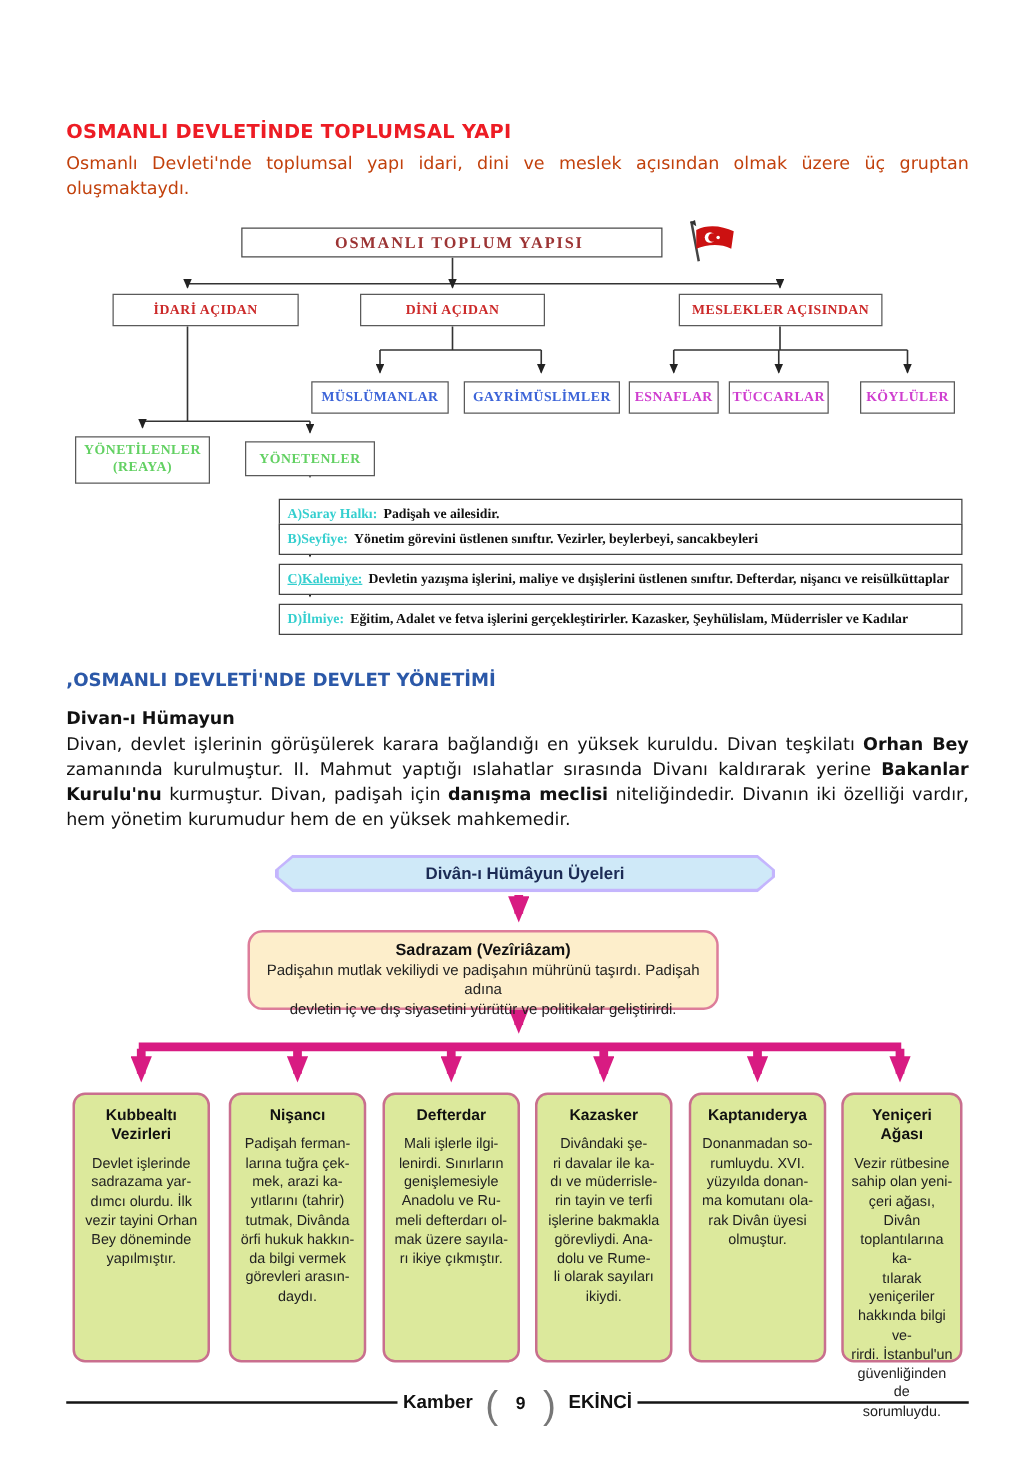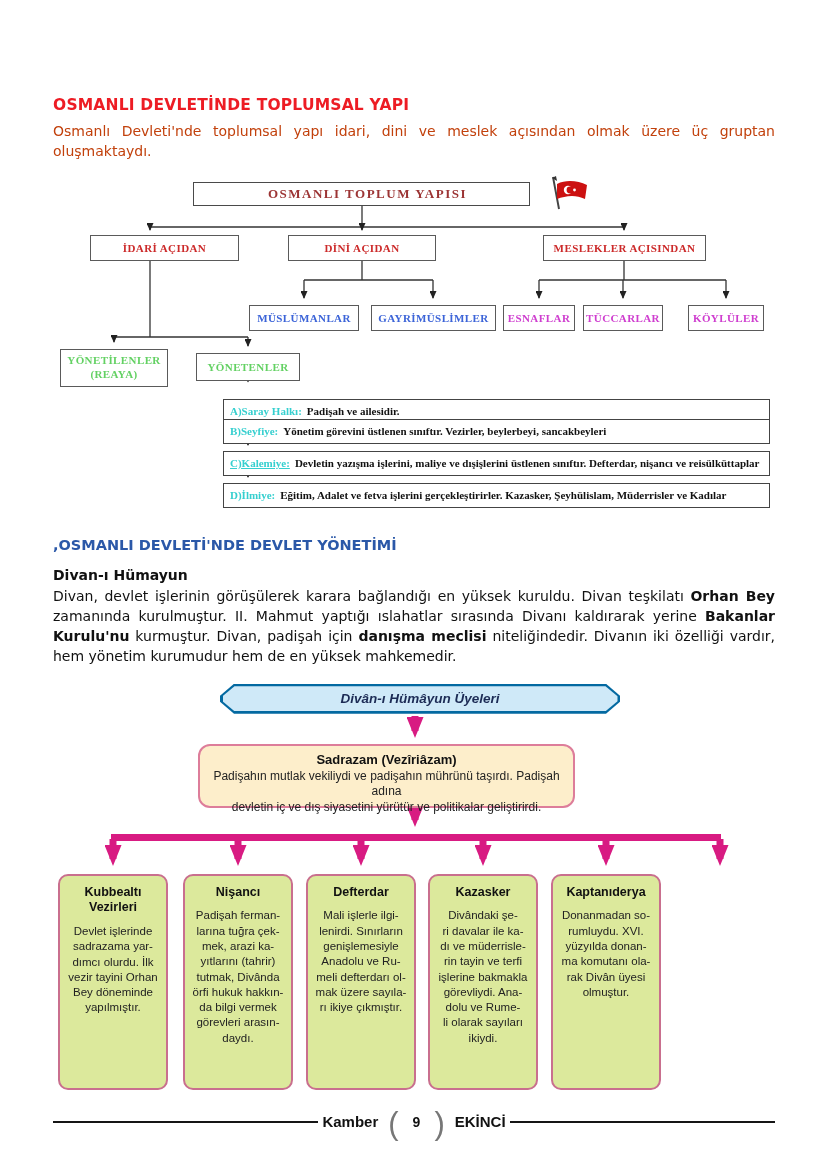--- a/index.html
+++ b/index.html
@@ -50,22 +50,22 @@
   }
   .srow .lab { color:#35cfcf; margin-right:5px; flex:none; }
   .srow .lab.u { text-decoration:underline; }
   .srow .txt { color:#111; }
   .rA { top:224px; } .rB { top:244px; } .rC { top:276px; } .rD { top:308px; }
 
   
   .div2 { position:relative; width:722px; height:412px; margin-top:14px; }
   .div2 svg.lines { position:absolute; left:0; top:0; }
   .octa-out { position:absolute; left:167px; top:3px; width:400px; height:30px;
-    background:#0369a1;
-    clip-path:polygon(14px 0,calc(100% - 14px) 0,100% 40%,100% 60%,calc(100% - 14px) 100%,14px 100%,0 60%,0 40%);font-style:italic; }
+    background:#c4b5fd;
+    clip-path:polygon(14px 0,calc(100% - 14px) 0,100% 40%,100% 60%,calc(100% - 14px) 100%,14px 100%,0 60%,0 40%); }
   .octa-in { position:absolute; left:2.5px; top:2.5px; right:2.5px; bottom:2.5px;
     background:#cfe9f8;
     clip-path:polygon(12px 0,calc(100% - 12px) 0,100% 40%,100% 60%,calc(100% - 12px) 100%,12px 100%,0 60%,0 40%);
     display:flex; align-items:center; justify-content:center;
     font-size:13.5px; font-weight:bold; color:#1c2b55; font-family:"Liberation Sans", sans-serif; }
   .sadrazam {
     position:absolute; left:145px; top:63px; width:377px; height:64px;
     background:#fdeecb; border:2.5px solid #dd7d9a; border-radius:12px;
     text-align:center; padding-top:6px; font-family:"Liberation Sans", sans-serif;
   }
@@ -253,20 +253,32 @@
     </div>
     <div class="member m4">
       <div class="t">Kaptanıderya</div>
       <div class="b">Donanmadan so-
 rumluydu. XVI.
 yüzyılda donan-
 ma komutanı ola-
 rak Divân üyesi
 olmuştur.</div>
     </div>
+    <div class="member m5">
+      <div class="t">Yeniçeri Ağası</div>
+      <div class="b">Vezir rütbesine
+sahip olan yeni-
+çeri ağası, Divân
+toplantılarına ka-
+tılarak yeniçeriler
+hakkında bilgi ve-
+rirdi. İstanbul'un
+güvenliğinden de
+sorumluydu.</div>
+    </div>
   </div>
 </div>
 
 <div class="footer">
   <div class="rule"></div>
   <span class="nm">Kamber</span>
   <span class="par">(</span>
   <span class="pg">9</span>
   <span class="par">)</span>
   <span class="nm">EKİNCİ</span>

